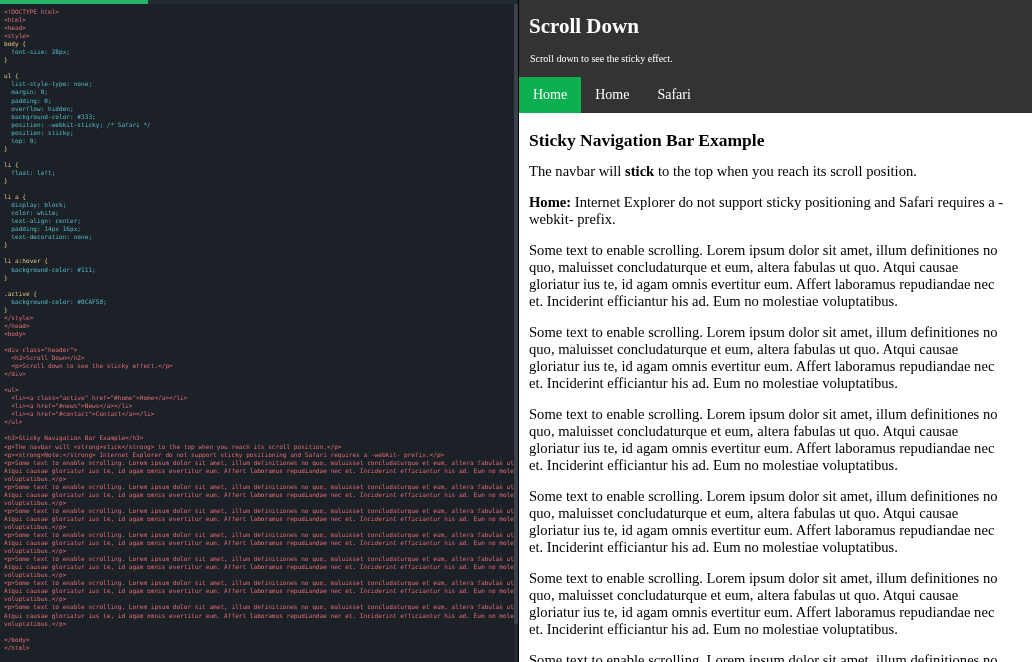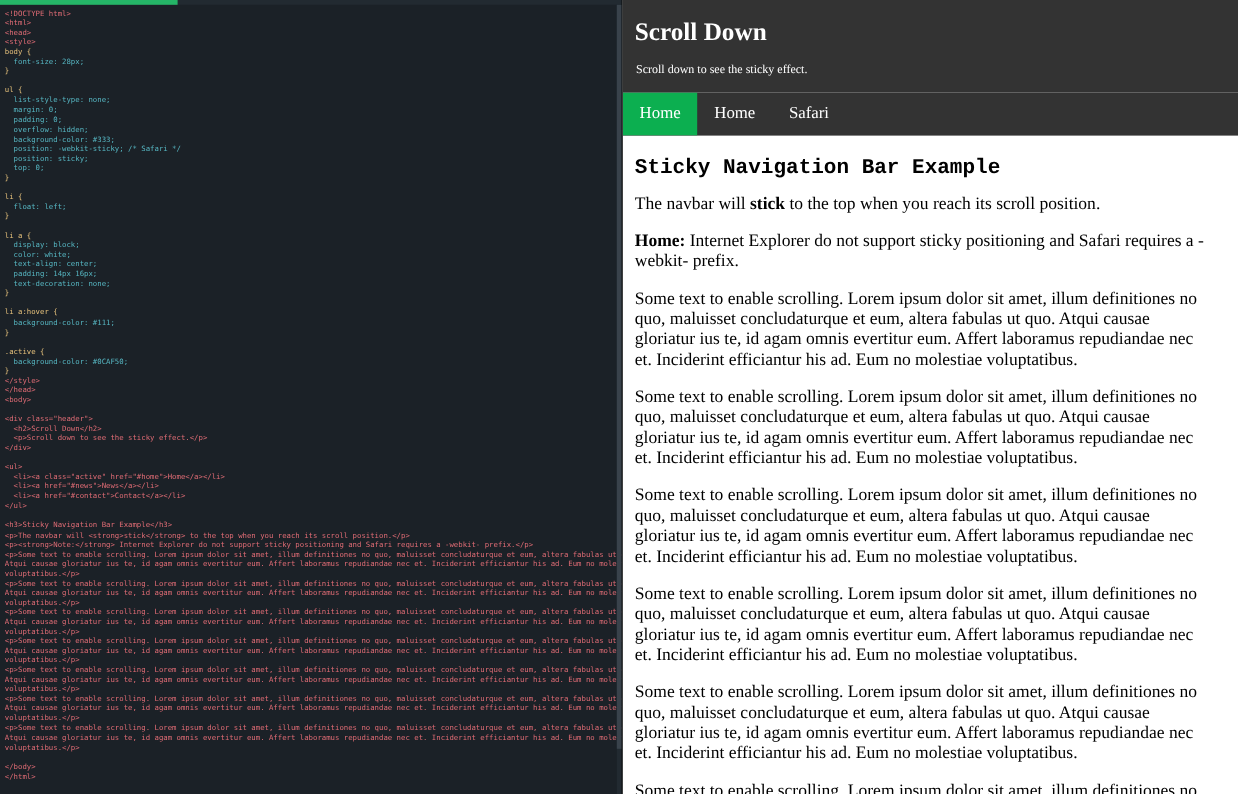--- a/index.html
+++ b/index.html
@@ -106,21 +106,20 @@
     font-family: "Liberation Serif", serif;
   }
   ul.navbar li a.active { background-color: #0CAF50; }
   .content {
     padding: 2px 6px 0 10px;
   }
   .content h3 {
     font-size: 17.5px;
     margin: 15px 0 12px 0;
     font-weight: bold;
-    font-family: Liberation Mono, monospace;
   }
   .content p {
     font-size: 14.6px;
     line-height: 17px;
     margin: 0 16px 14px 0;
     text-align: left;
   }
   .content strong { font-weight: bold; }
 </style>
 </head>

